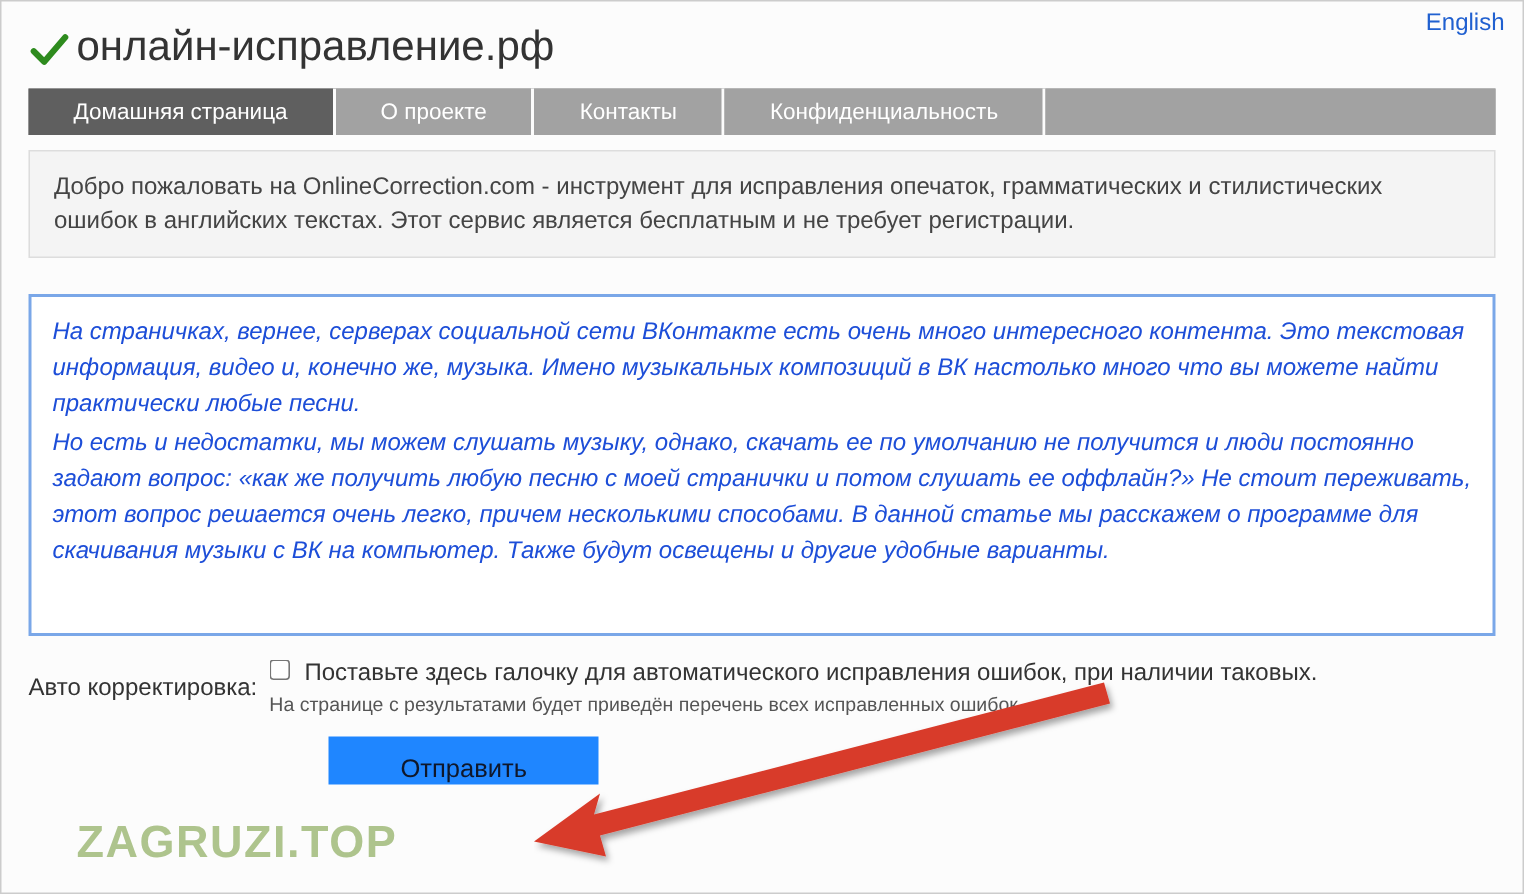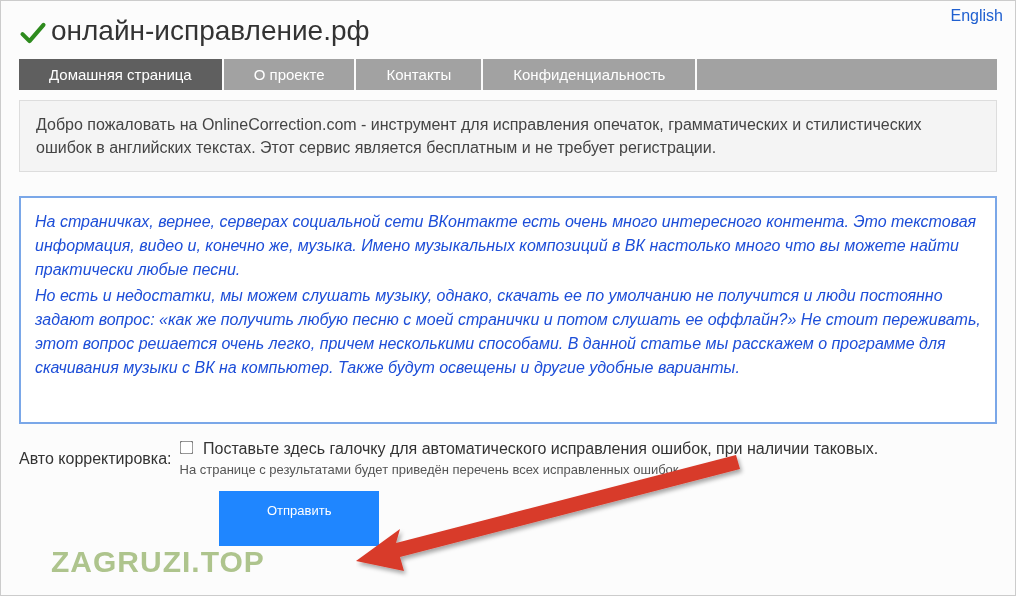--- a/index.html
+++ b/index.html
@@ -95,24 +95,24 @@
   .auto-hint {
     font-size: 13px;
     color: #555;
     margin-top: 4px;
   }
   .submit-row {
     margin: 14px 18px 0 218px;
   }
   .submit-btn {
     background: #1f86ff;
-    color: #ffffff;
+    color: #0f172a;
     border: none;
-    padding: 12px 48px 28px 48px;
-    font-size: 13px;
+    padding: 12px 48px 0 48px;
+    font-size: 17px;
     cursor: pointer;
   }
   .watermark {
     position: absolute;
     left: 18px;
     bottom: 16px;
     font-size: 30px;
     font-weight: bold;
     color: rgba(110,150,50,0.55);
     letter-spacing: 1px;

